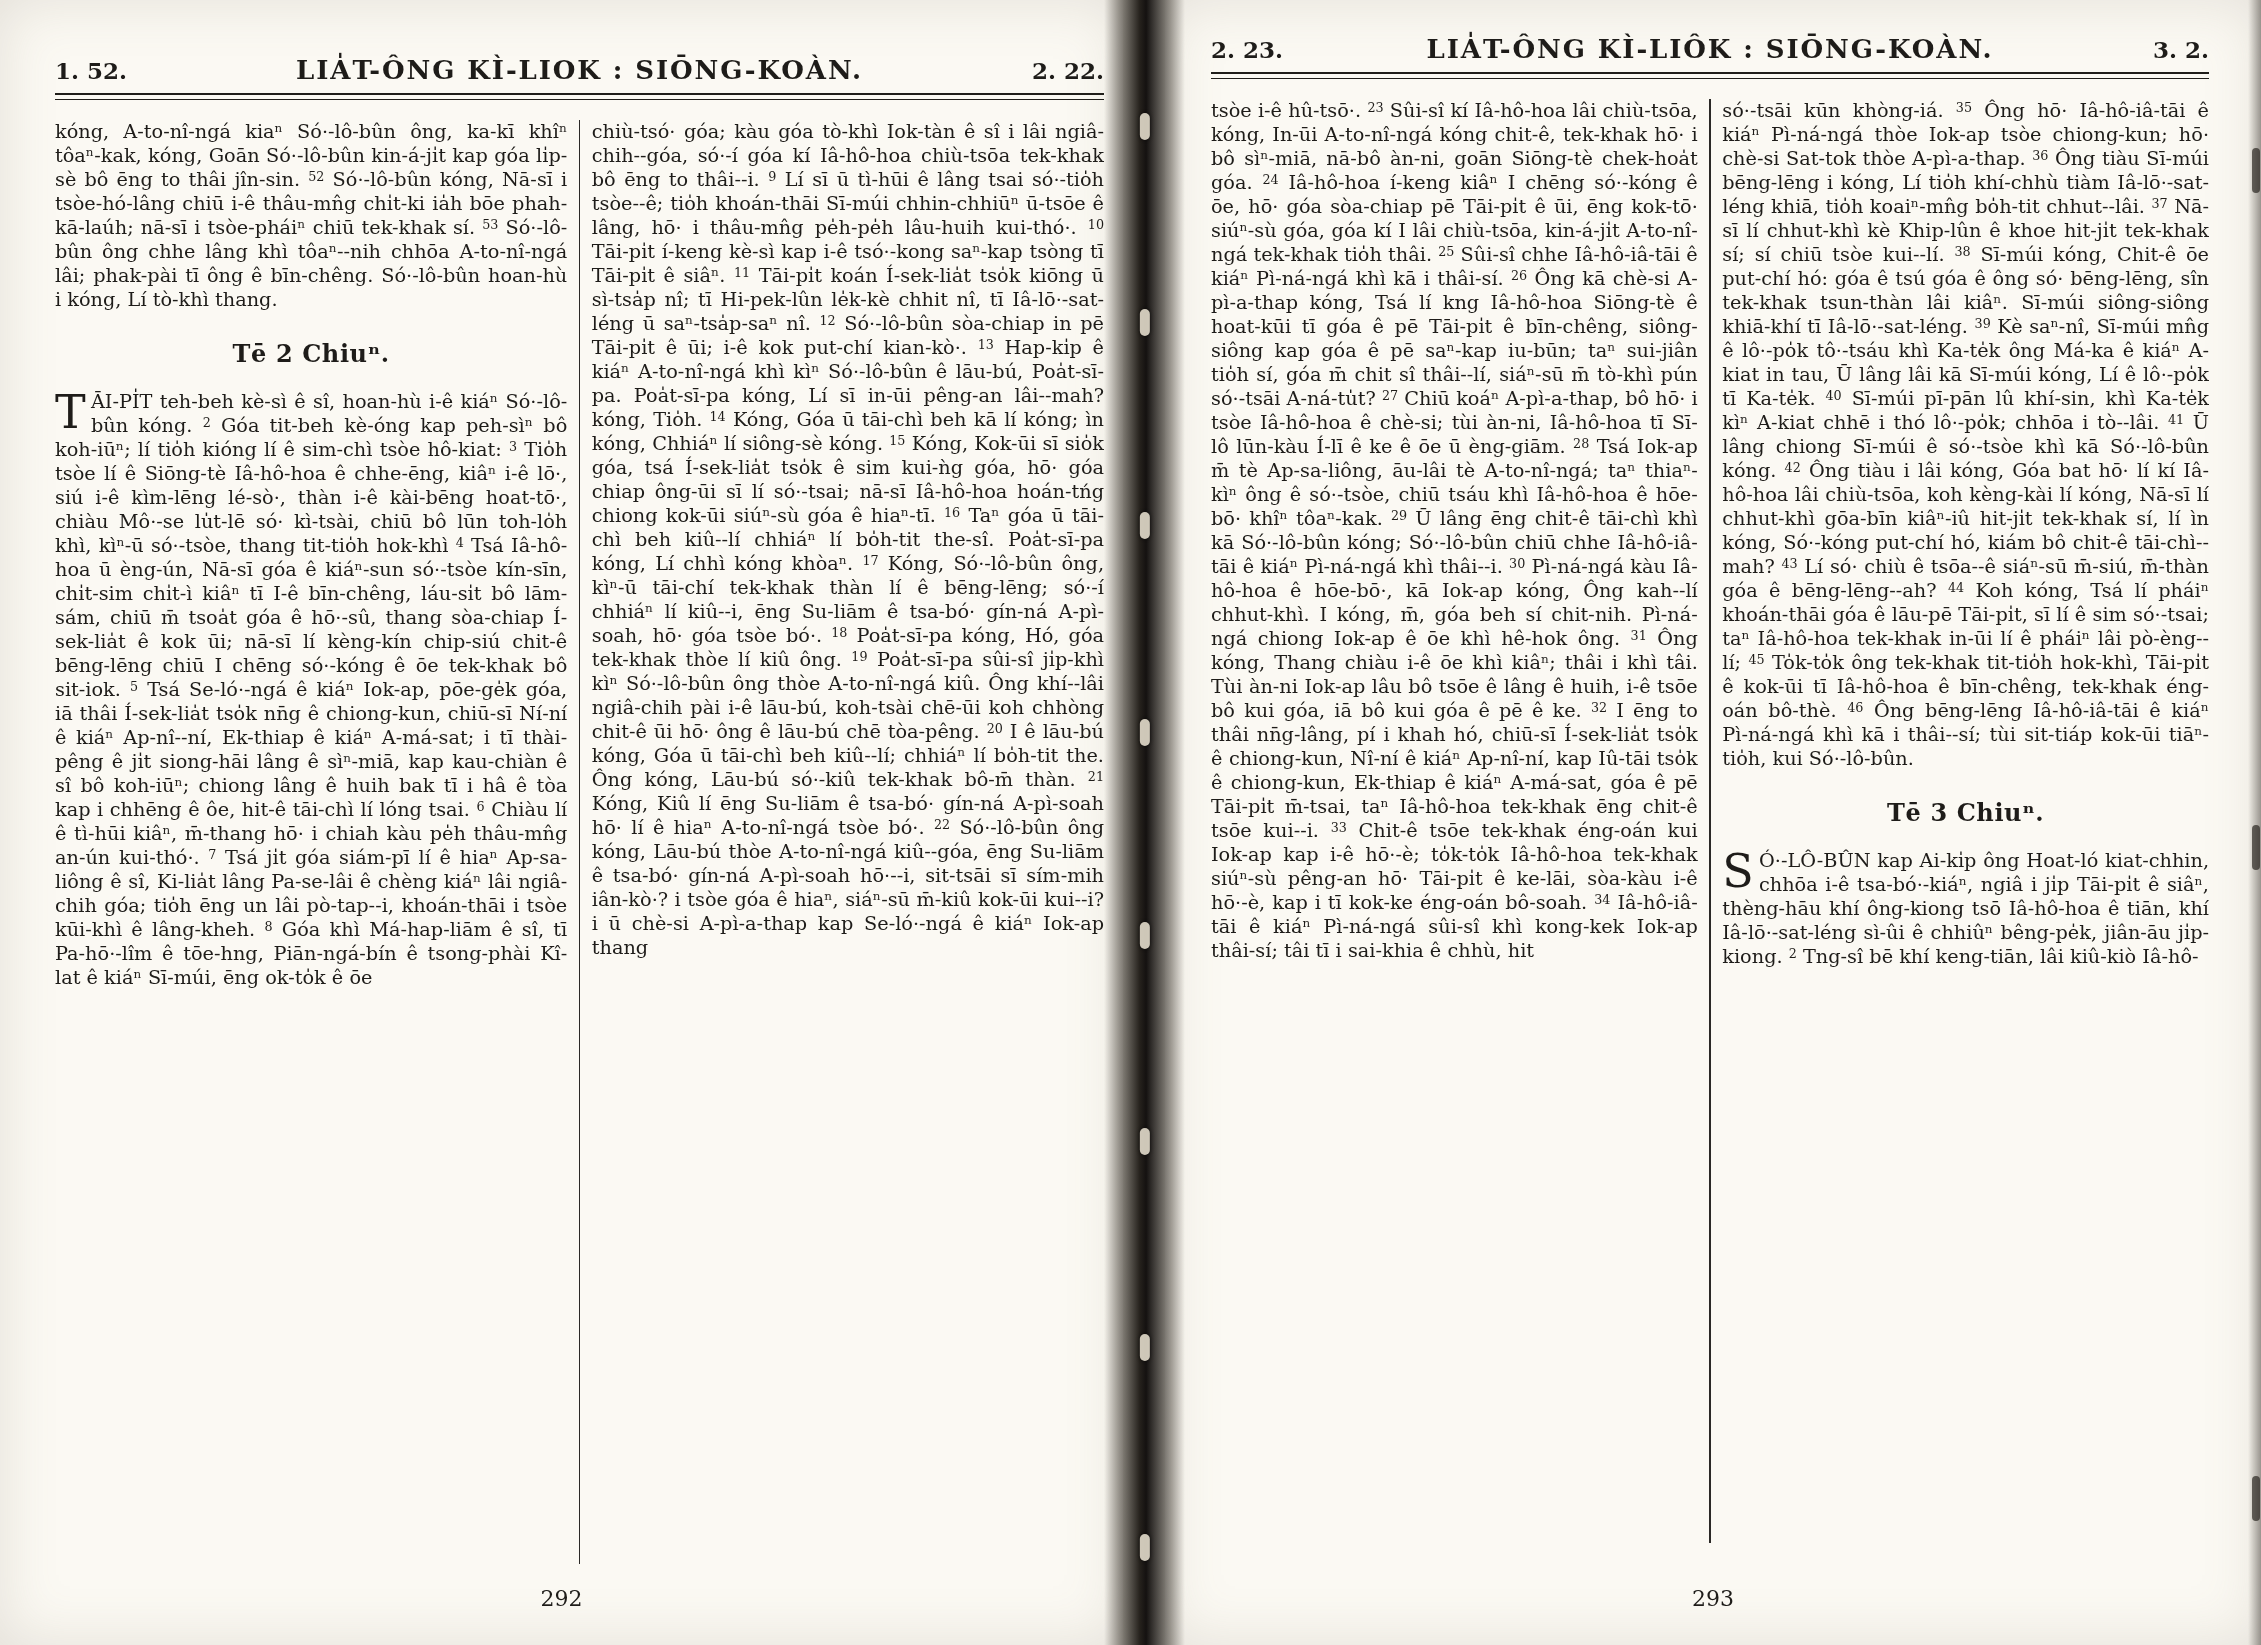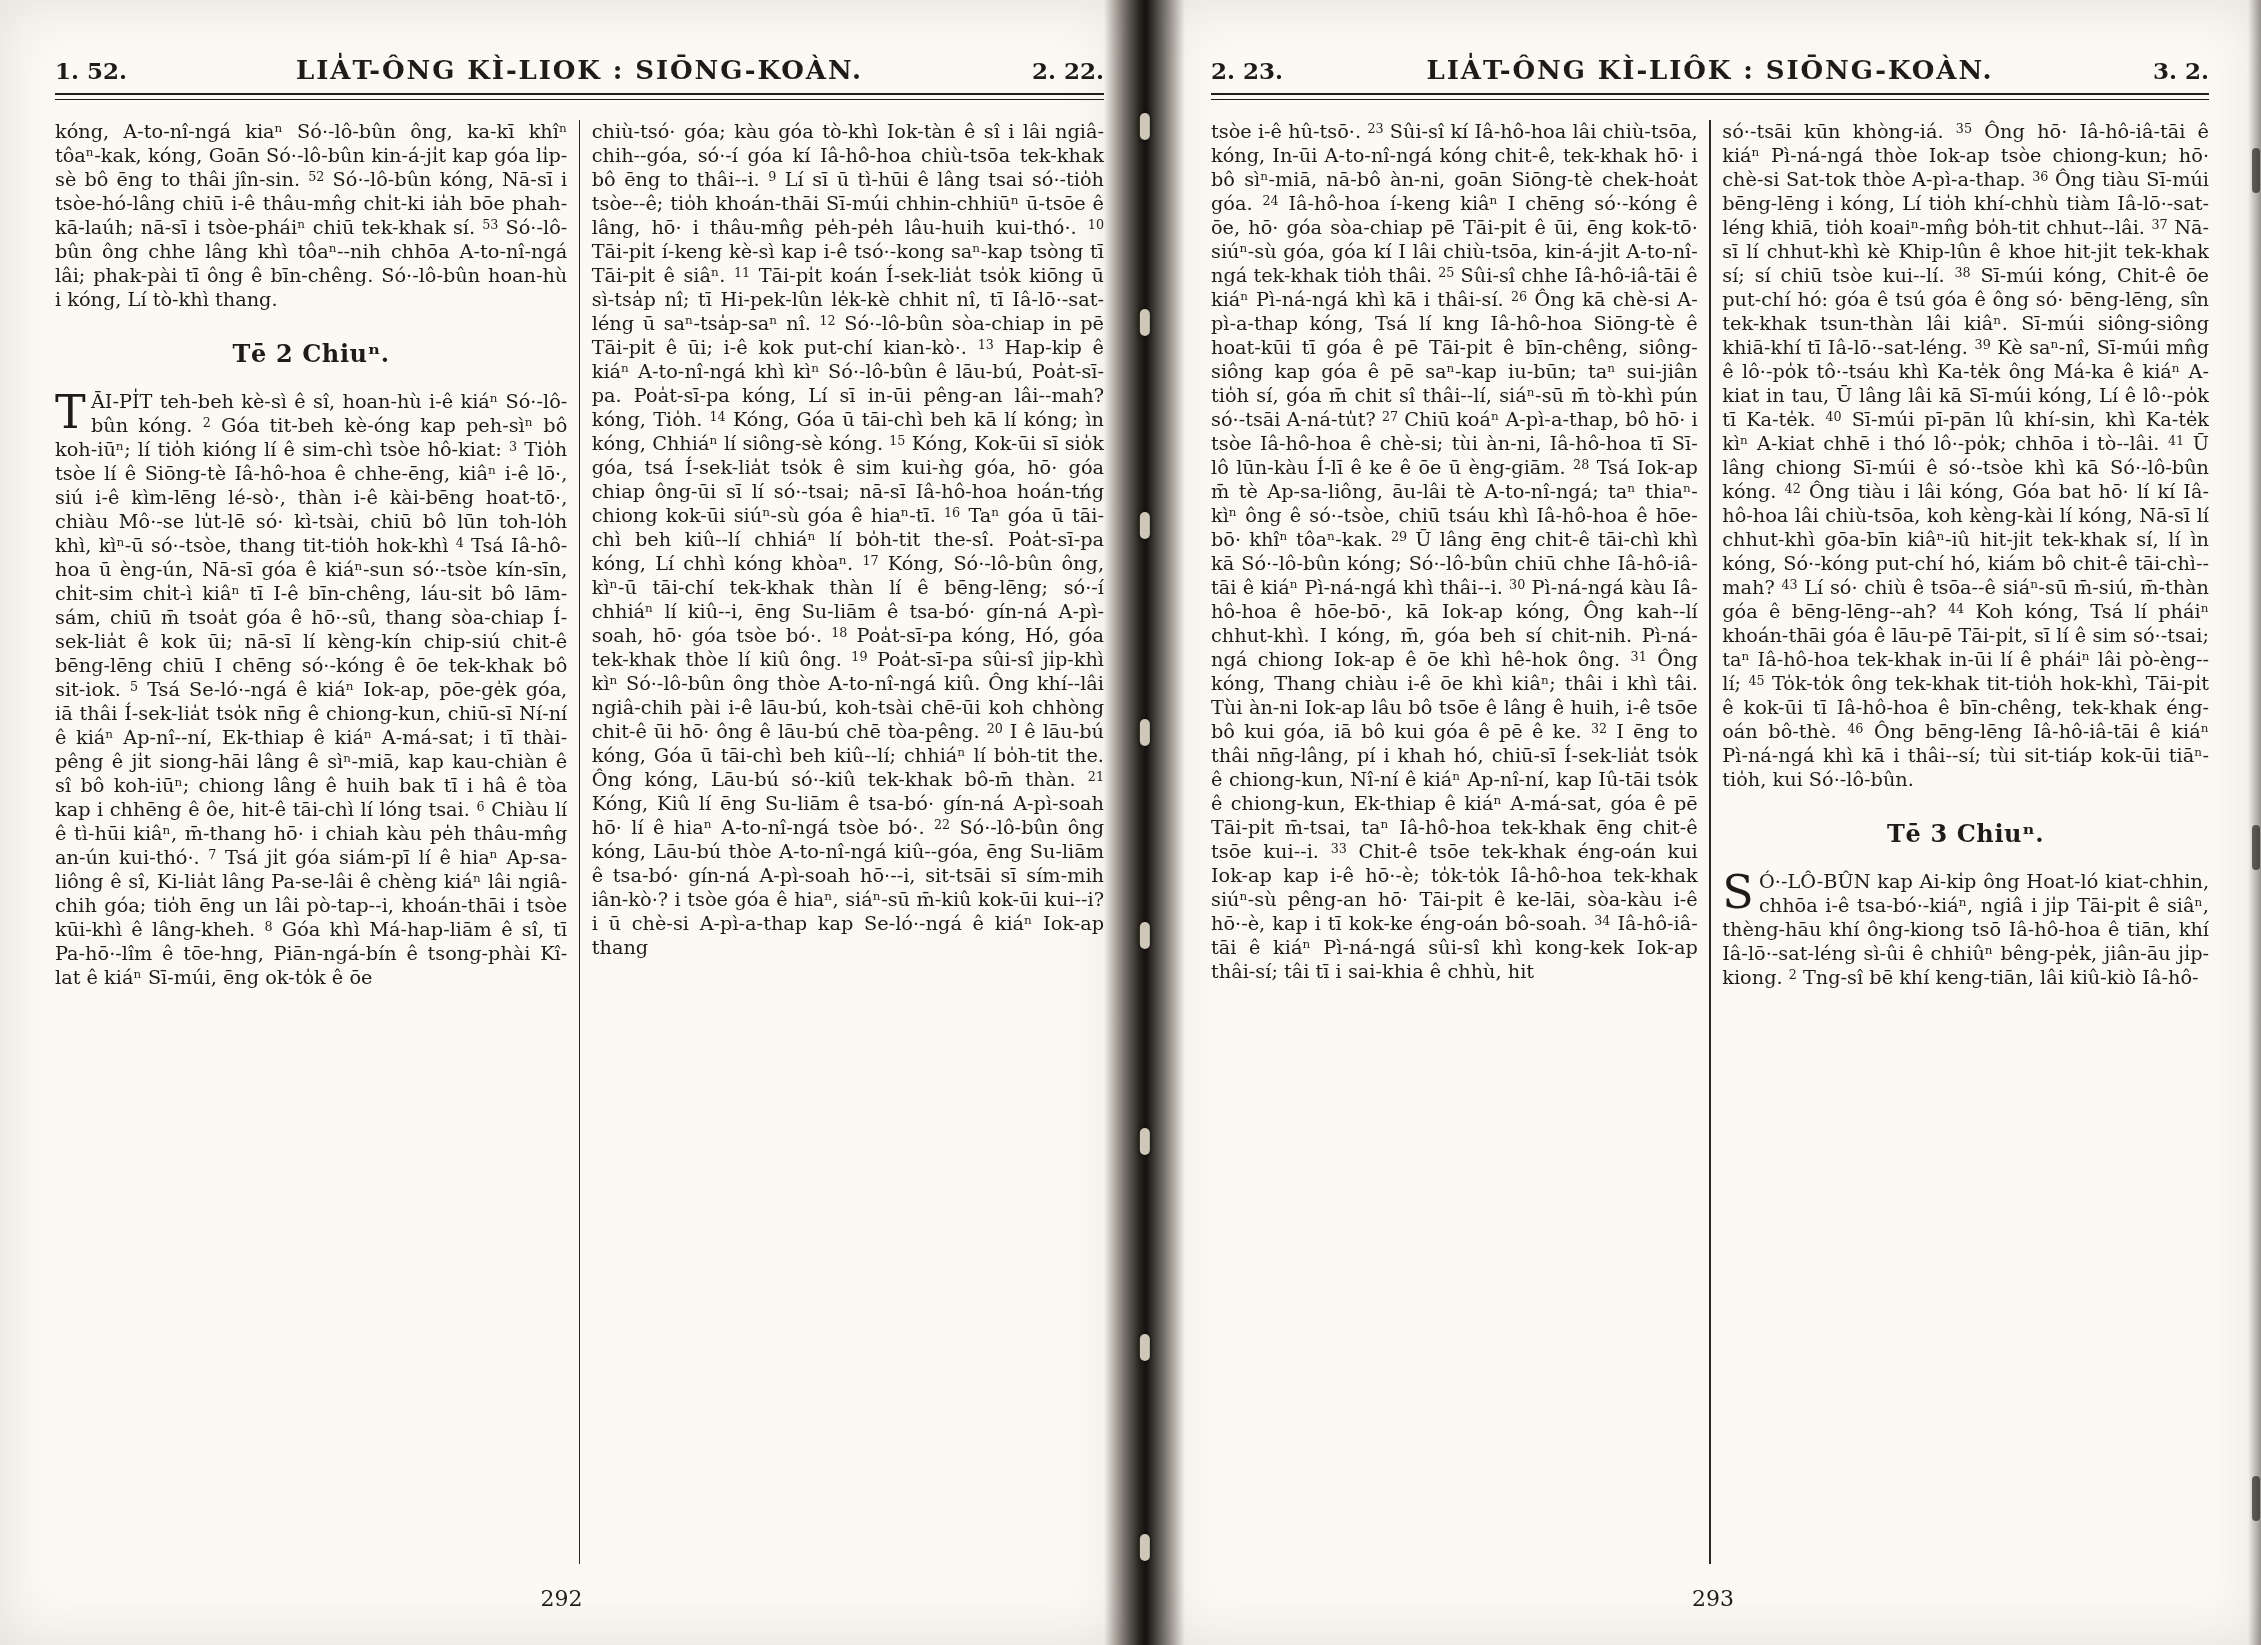--- a/index.html
+++ b/index.html
@@ -1,21 +1,21 @@
 <!DOCTYPE html>
 <html style="font-size:10.3px"><head>
 <meta charset="utf-8">
 <style>
   html,body{margin:0;padding:0;background:#d9d6cd;}
   .scan{position:relative;width:2261px;height:1645px;background:#e7e4db;overflow:hidden;
         font-family:"DejaVu Serif","Liberation Serif",serif;color:#1e1c19;}
   .page{position:absolute;top:0;height:1645px;background:#fbf9f3;box-sizing:border-box;
         box-shadow:inset 0 0 58px rgba(120,110,95,0.18);}
   .page-left{left:0;width:1123px;padding:55px 19px 0 55px;}
-  .page-right{left:1165px;width:1096px;padding:55px 52px 0 46px;}
+  .page-right{left:1165px;width:1096px;padding:34px 52px 0 46px;}
 
   .page-header{display:grid;grid-template-columns:1fr auto 1fr;align-items:baseline;}
   .ref{font-weight:bold;font-size:23px;}
   .ref-left{justify-self:start;}
   .ref-right{justify-self:end;text-align:right;}
   .running-title{margin:0;font-size:26px;font-weight:bold;letter-spacing:1.9px;white-space:nowrap;}
 
   .header-rule{margin-top:7.7px;height:3.9px;border-top:2.6px solid #201e1a;border-bottom:1.3px solid #201e1a;}
 
   .columns{display:flex;margin-top:20.6px;height:1444px;overflow:hidden;}

